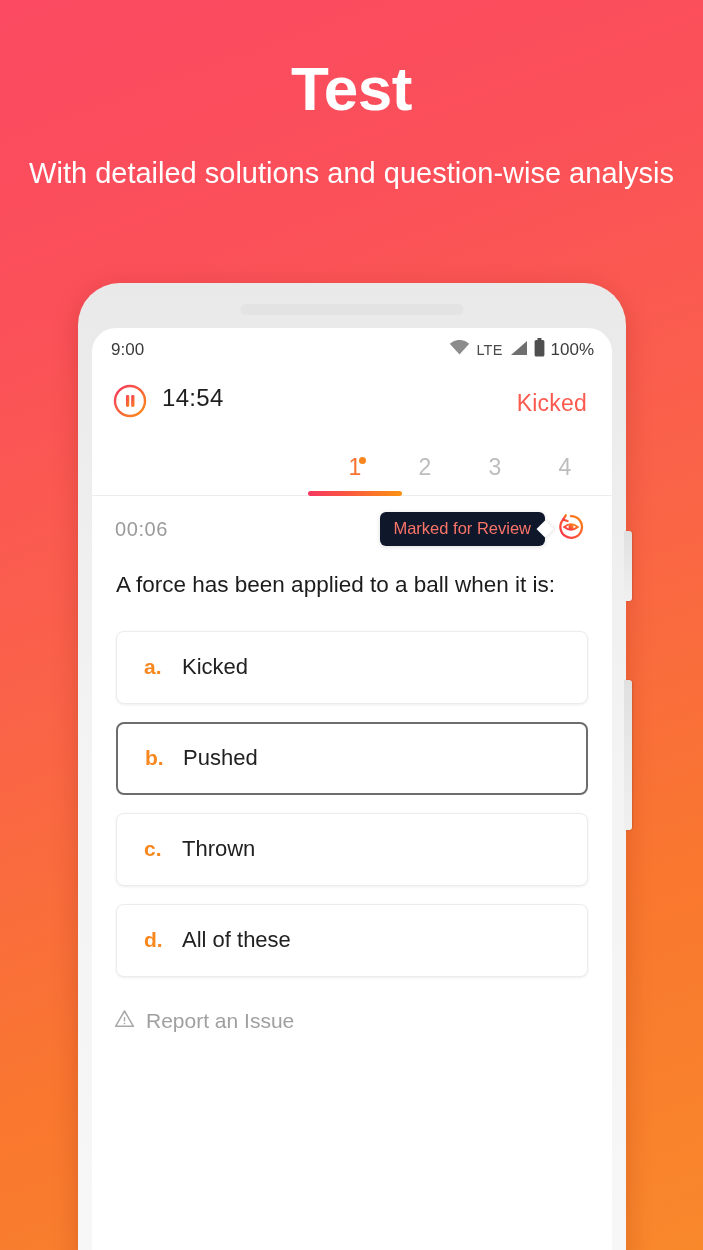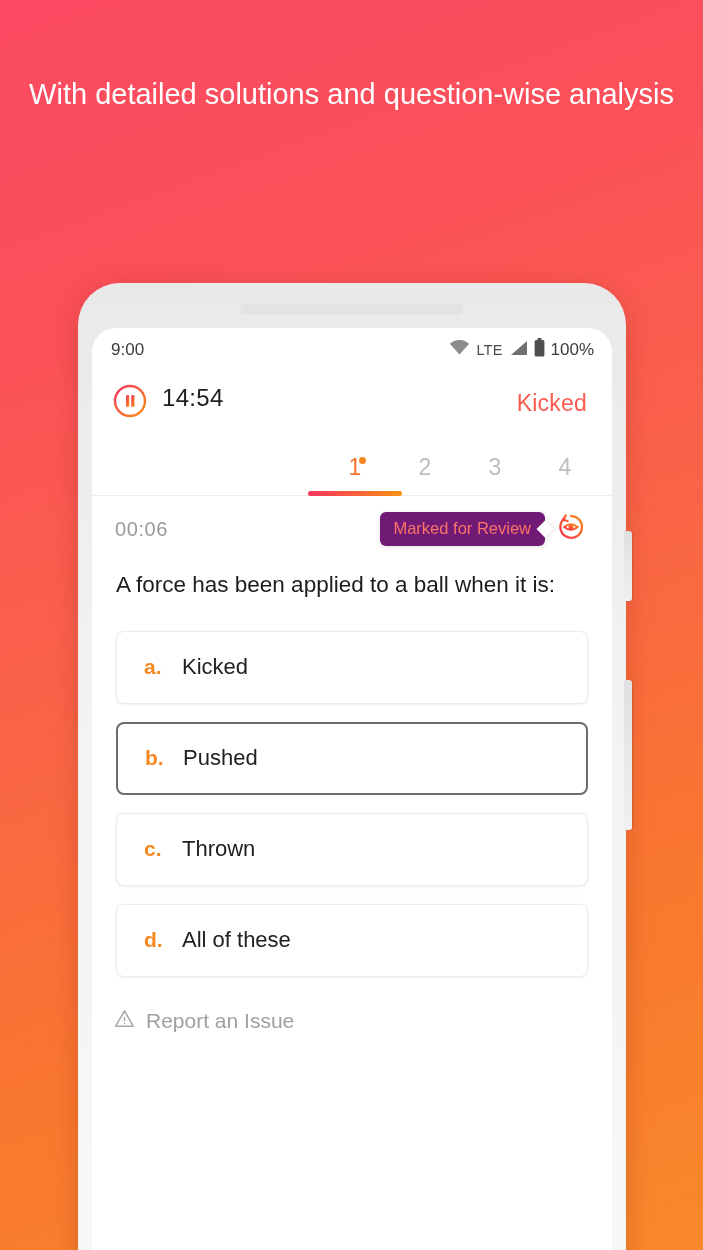--- a/index.html
+++ b/index.html
@@ -29,21 +29,21 @@
     text-align: center;
     color: #ffffff;
   }
   .promo-title {
     font-size: 62px;
     font-weight: bold;
     letter-spacing: -0.5px;
     line-height: 1.0;
   }
   .promo-sub {
-    margin-top: 17px;
+    margin-top: 34px;
     font-size: 29px;
     font-weight: 400;
     line-height: 1.35;
   }
 
   
   .phone {
     position: absolute;
     left: 78px;
     top: 283px;
@@ -180,21 +180,21 @@
     color: #9a9a9a;
     letter-spacing: 0.6px;
   }
   .meta-right {
     margin-left: auto;
     display: flex;
     align-items: center;
   }
   .review-chip {
     position: relative;
-    background: #701a75;
+    background: #0f172a;
     border-radius: 6px;
     padding: 7px 14px 8px 13px;
     font-size: 16.5px;
     color: #fa7468;
     white-space: nowrap;
     box-shadow: 0 1px 5px rgba(0,0,0,0.13);
   }
   .review-chip::after {
     content: "";
     position: absolute;
@@ -261,20 +261,21 @@
   .warn-ico { display: block; }
   .report-label {
     font-size: 21px;
     color: #a0a0a0;
   }
 </style>
 </head>
 <body>
 
 <div class="promo">
+  <div class="promo-title">Test</div>
   <div class="promo-sub">With detailed solutions and question-wise analysis</div>
 </div>
 
 <div class="phone">
 
   <div class="speaker"></div>
   <div class="side-btn one"></div>
   <div class="side-btn two"></div>
 
   <div class="screen">

